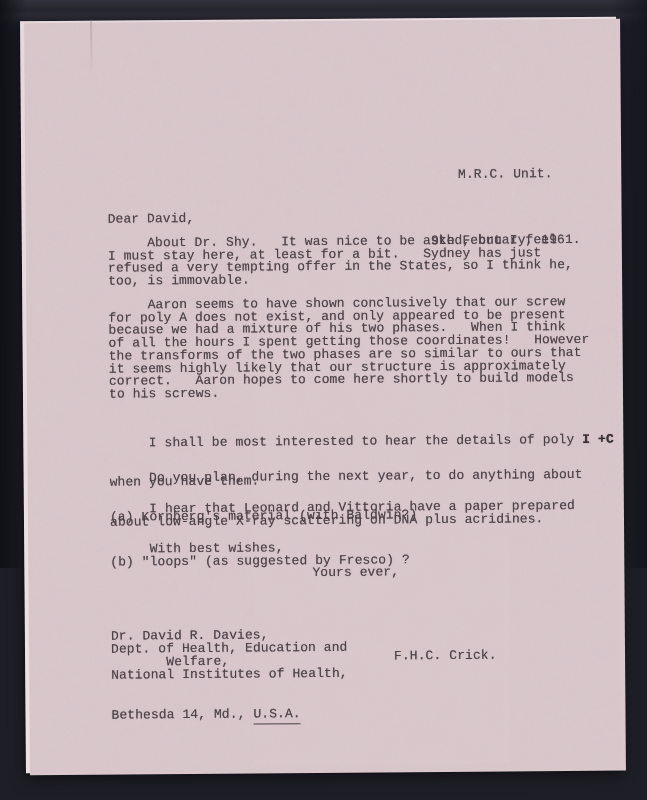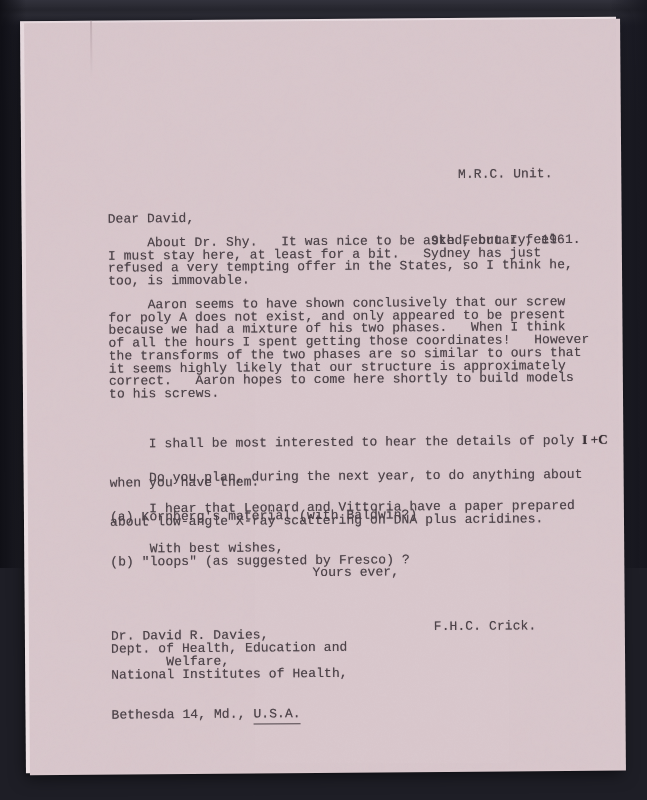--- a/index.html
+++ b/index.html
@@ -79,26 +79,25 @@
   .salutation { left: 86px; top: 193px; text-align: right; }
   .para-1 { left: 86px; top: 217px; }
   .para-2 { left: 86px; top: 279px; }
   .para-3 { left: 86px; top: 392px; }
   .para-4 { left: 86px; top: 427px; }
   .para-4 .item-b { margin-top: 7.3px; }
   .para-5 { left: 86px; top: 483px; }
   .closing-wishes { left: 86px; top: 523px; }
   .closing-yours { left: 288px; top: 548px; }
   .recipient { left: 86px; top: 583px; line-height: 13.1px; }
-  .signature { left: 369px; top: 603px; margin-left: 40px; }
+  .signature { left: 369px; top: 632px; }
   .overtyped {
     font-weight: 700;
     color: #3b3237;
     text-shadow: 0 0 0.9px rgba(59,50,55,0.9);
-    font-family: Liberation Serif, serif;
   }
   .underlined {
     border-bottom: 1.3px solid #4d4349;
     padding-bottom: 2px;
   }
 </style>
 </head>
 <body>
 
 <div class="scene">

